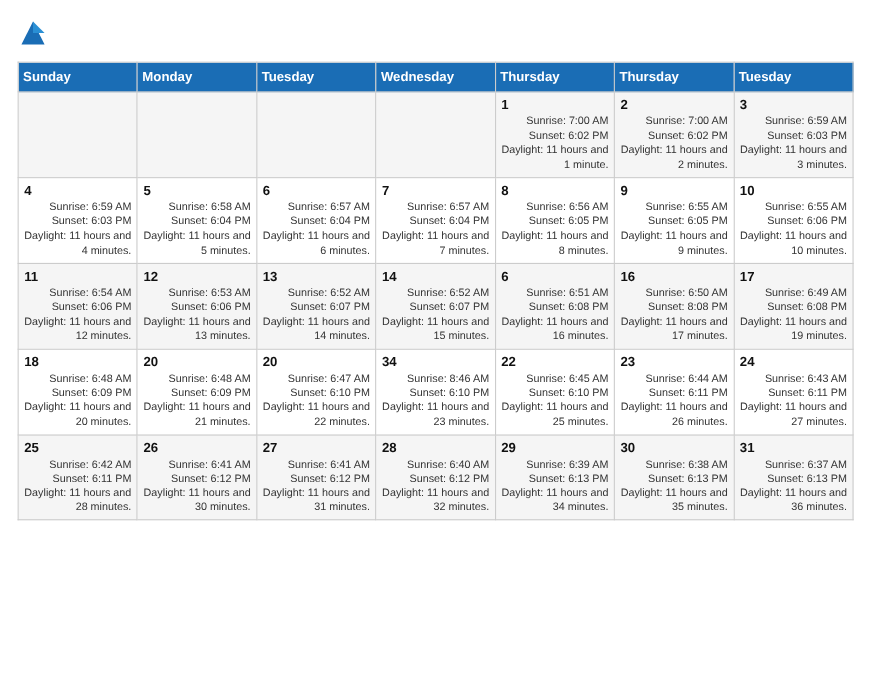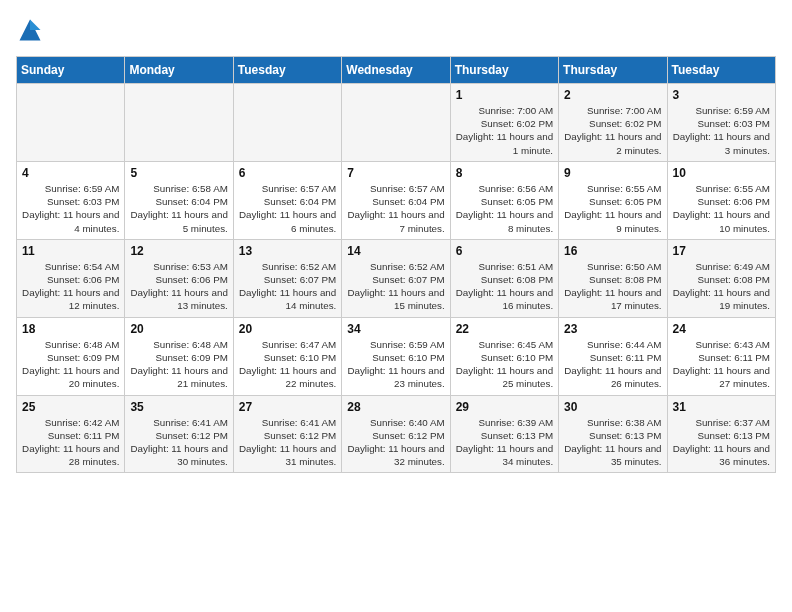--- a/index.html
+++ b/index.html
@@ -249,21 +249,21 @@
 Daylight: 11 hours and 21 minutes.</div>
         </td>
         <td>
           <div class="day-number">20</div>
           <div class="day-info">Sunrise: 6:47 AM
 Sunset: 6:10 PM
 Daylight: 11 hours and 22 minutes.</div>
         </td>
         <td>
           <div class="day-number">34</div>
-          <div class="day-info">Sunrise: 6:59 AM
+          <div class="day-info">Sunrise: 8:46 AM
 Sunset: 6:10 PM
 Daylight: 11 hours and 23 minutes.</div>
         </td>
         <td>
           <div class="day-number">22</div>
           <div class="day-info">Sunrise: 6:45 AM
 Sunset: 6:10 PM
 Daylight: 11 hours and 25 minutes.</div>
         </td>
         <td>
@@ -280,21 +280,21 @@
         </td>
       </tr>
       <tr>
         <td>
           <div class="day-number">25</div>
           <div class="day-info">Sunrise: 6:42 AM
 Sunset: 6:11 PM
 Daylight: 11 hours and 28 minutes.</div>
         </td>
         <td>
-          <div class="day-number">35</div>
+          <div class="day-number">26</div>
           <div class="day-info">Sunrise: 6:41 AM
 Sunset: 6:12 PM
 Daylight: 11 hours and 30 minutes.</div>
         </td>
         <td>
           <div class="day-number">27</div>
           <div class="day-info">Sunrise: 6:41 AM
 Sunset: 6:12 PM
 Daylight: 11 hours and 31 minutes.</div>
         </td>

